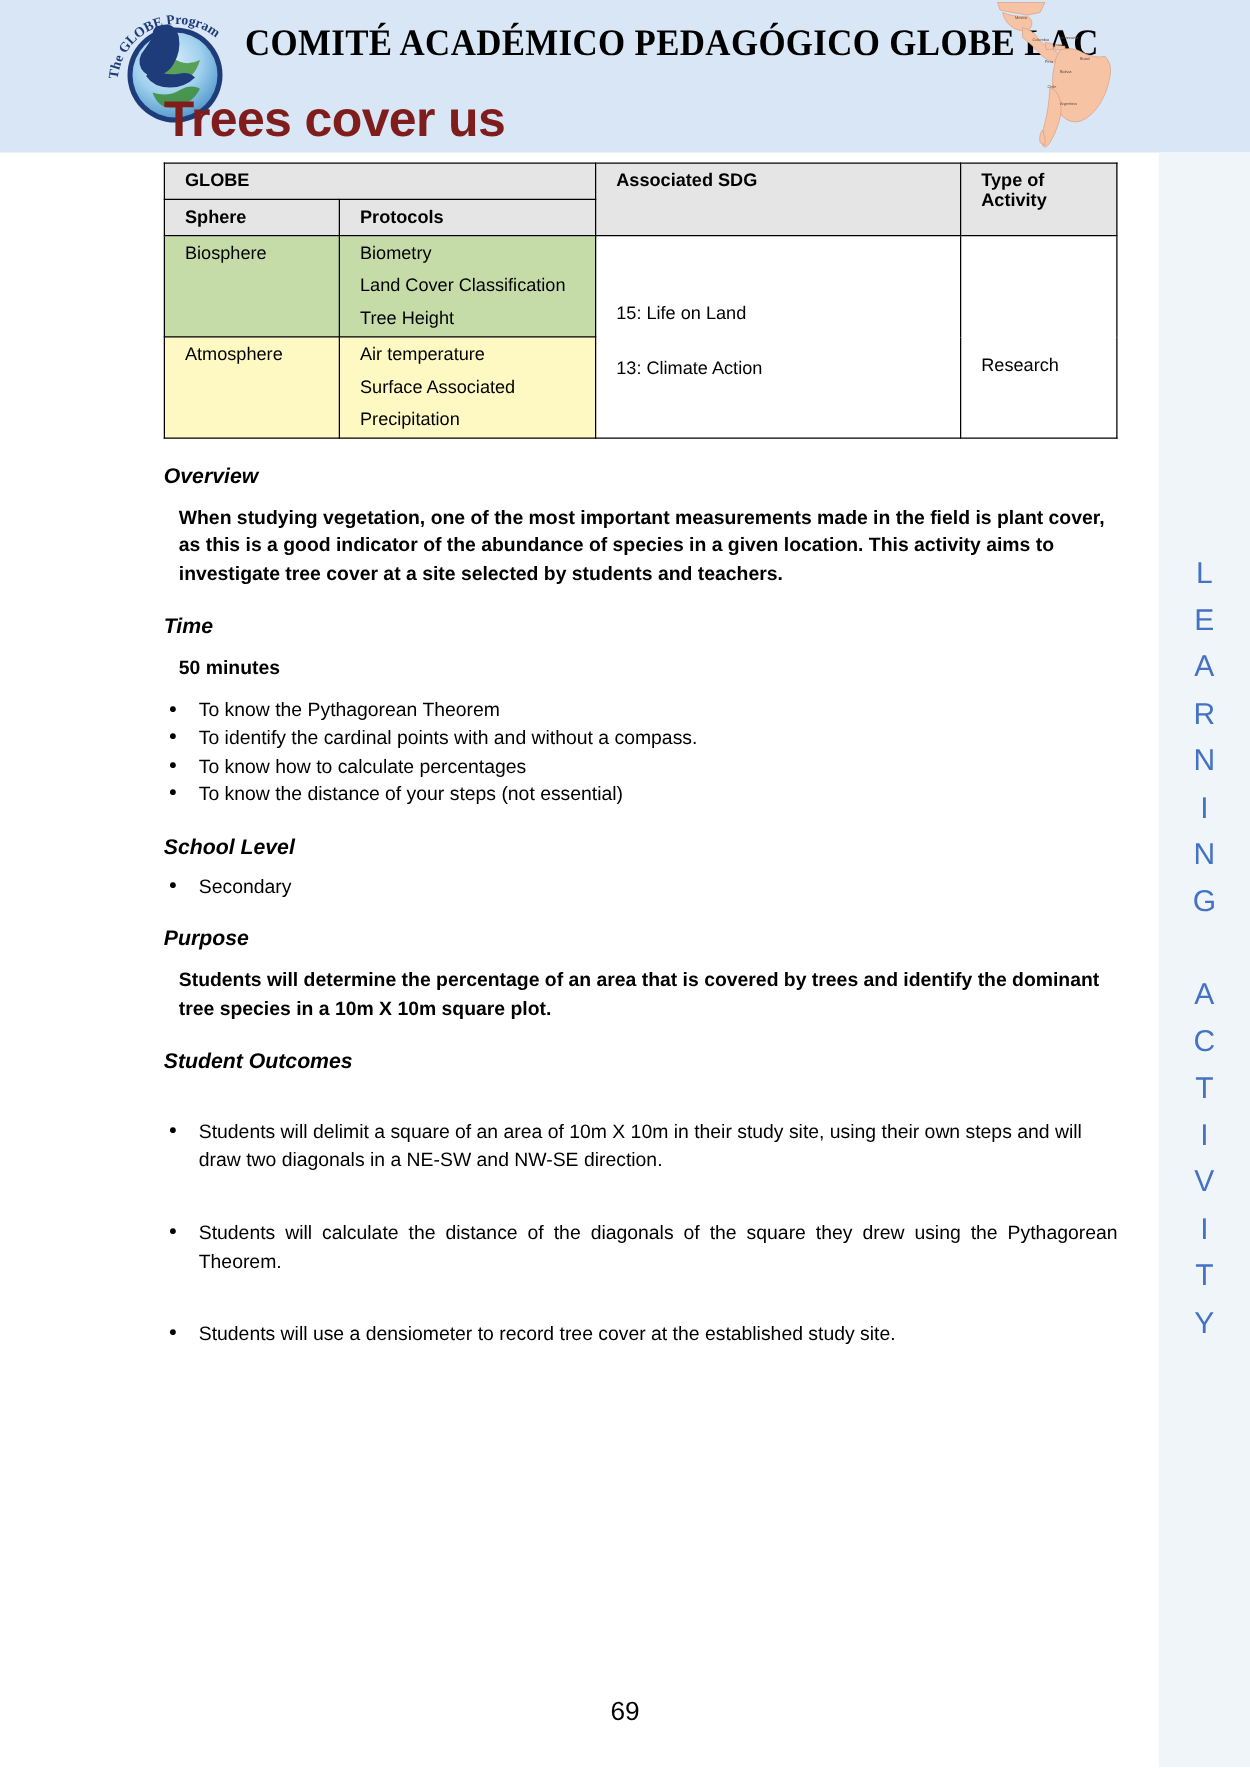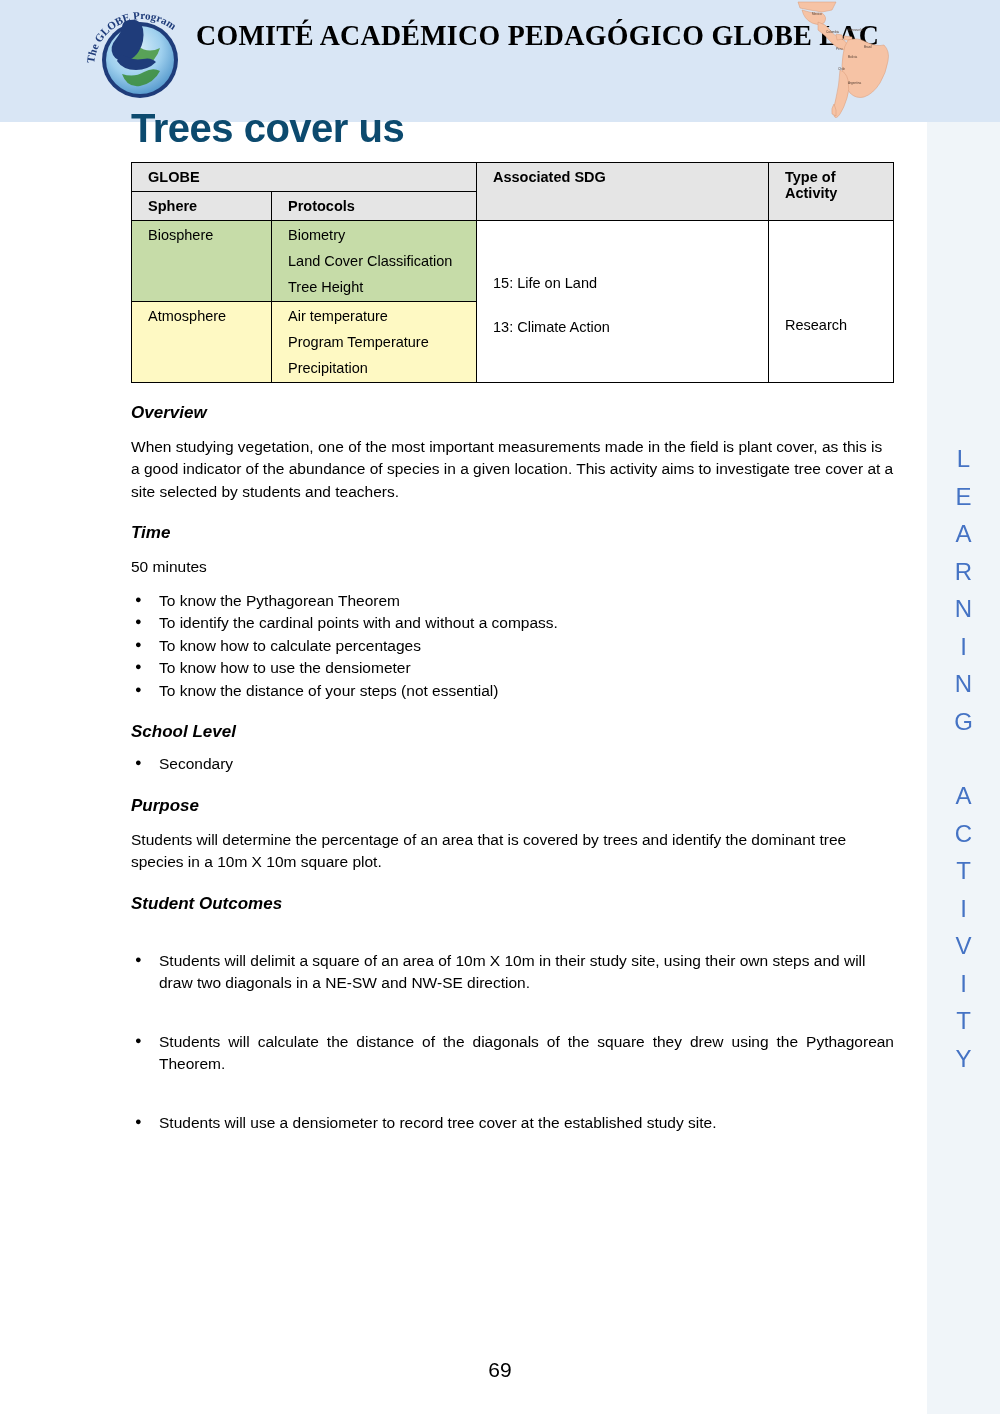--- a/index.html
+++ b/index.html
@@ -67,26 +67,26 @@
 
   
   #content {
     position: absolute;
     left: 131px; top: 0;
     width: 763px;
   }
 
   #page-title {
     margin: 0;
-    padding-top: 106px;
+    padding-top: 74px;
     font-size: 40px;
     font-weight: 700;
     line-height: 1.1;
     letter-spacing: -0.5px;
-    color: #0c4a6e;
+    color: #7f1d1d;
   }
 
   
   #info-table {
     margin-top: 12px;
     width: 762px;
     border-collapse: collapse;
     table-layout: fixed;
   }
   #info-table td, #info-table th {
@@ -118,24 +118,25 @@
 
   
   h2.section-head {
     margin: 20px 0 0 0;
     font-size: 17px;
     font-style: italic;
     font-weight: 700;
     color: #000;
   }
   p.body-text {
-    margin: 13px 0 0 0;
+    margin: 13px 0 0 12px;
     font-size: 15.5px;
     line-height: 1.45;
     color: #000;
+    font-weight: bold;
   }
 
   ul.bullets {
     margin: 11px 0 0 0;
     padding: 0;
     list-style: none;
   }
   ul.bullets li {
     position: relative;
     padding-left: 28px;
@@ -281,38 +282,37 @@
         </td>
         <td class="cell-white" rowspan="2">
           <div class="type-inner">Research</div>
         </td>
       </tr>
 
       <tr>
         <td class="cell-blue">Atmosphere</td>
         <td class="cell-blue">
           <span class="proto-line">Air temperature</span>
-          <span class="proto-line">Program Temperature</span>
+          <span class="proto-line">Surface Associated</span>
           <span class="proto-line">Precipitation</span>
         </td>
       </tr>
     </tbody>
   </table>
 
   <h2 class="section-head">Overview</h2>
   <p class="body-text">When studying vegetation, one of the most important measurements made in the field is plant cover, as this is a good indicator of the abundance of species in a given location. This activity aims to investigate tree cover at a site selected by students and teachers.</p>
 
   <h2 class="section-head">Time</h2>
   <p class="body-text">50 minutes</p>
 
   <ul class="bullets">
     <li>To know the Pythagorean Theorem</li>
     <li>To identify the cardinal points with and without a compass.</li>
     <li>To know how to calculate percentages</li>
-    <li>To know how to use the densiometer</li>
     <li>To know the distance of your steps (not essential)</li>
   </ul>
 
   <h2 class="section-head">School Level</h2>
   <ul class="bullets">
     <li>Secondary</li>
   </ul>
 
   <h2 class="section-head">Purpose</h2>
   <p class="body-text">Students will determine the percentage of an area that is covered by trees and identify the dominant tree species in a 10m X 10m square plot.</p>

